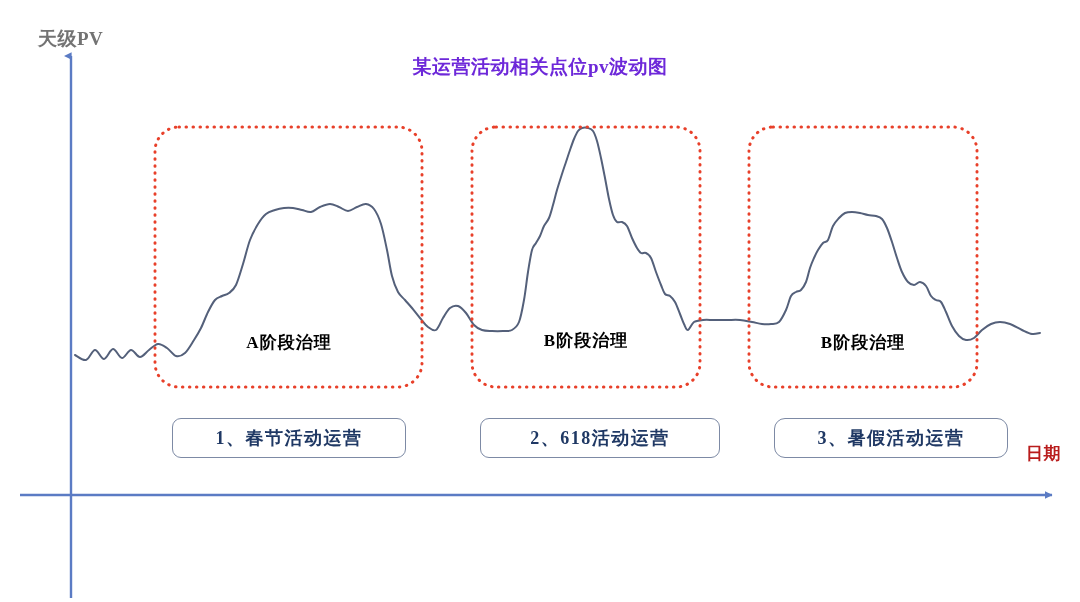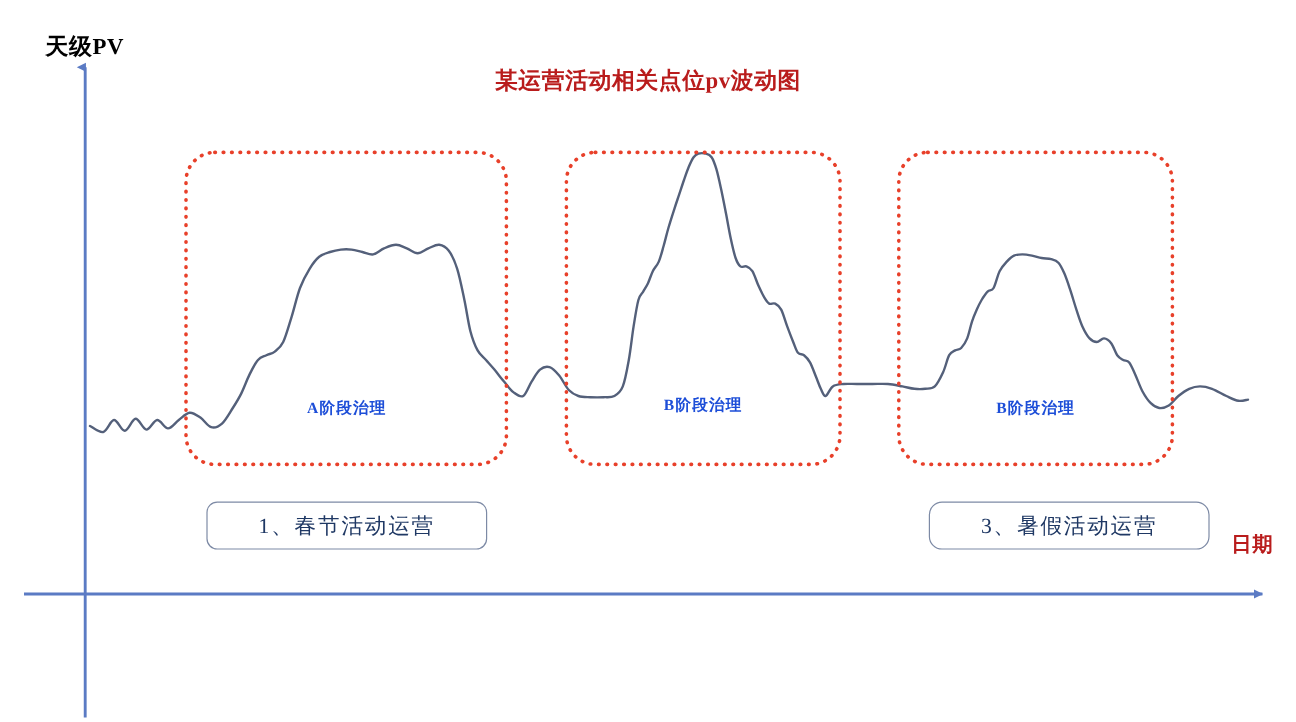--- a/index.html
+++ b/index.html
@@ -27,64 +27,64 @@
   .lbl {
     position: absolute;
     white-space: nowrap;
     font-family: "Liberation Serif", "DejaVu Serif", serif;
   }
   #y-axis-title {
     left: 38px;
     top: 26px;
     font-size: 19px;
     font-weight: bold;
-    color: #000000;
+    color: #737373;
     letter-spacing: 0.5px;
   }
   #x-axis-title {
     left: 1026px;
     top: 442px;
     font-size: 17px;
     font-weight: bold;
     color: #b91c1c;
     letter-spacing: 0.5px;
   }
   #chart-title {
     left: 0;
     top: 54px;
     width: 1080px;
     text-align: center;
     font-size: 19px;
     font-weight: bold;
-    color: #b91c1c;
+    color: #6d28d9;
     letter-spacing: 0.5px;
   }
   .phase-label {
-    font-size: 13px;
+    font-size: 17px;
     font-weight: bold;
-    color: #1d4ed8;
+    color: #000000;
     letter-spacing: 1px;
     text-align: center;
     transform: translateX(-50%);
   }
   .campaign-box {
     position: absolute;
     box-sizing: border-box;
     height: 40px;
     border: 1.6px solid #7D8AA5;
     border-radius: 9px;
     background: #ffffff;
     display: flex;
     align-items: center;
     justify-content: center;
     transform: translateX(-50%);
   }
   .campaign-text {
     font-size: 18px;
-    font-weight: normal;
+    font-weight: bold;
     color: #1F3864;
     letter-spacing: 1.5px;
     white-space: nowrap;
   }
 </style>
 </head>
 <body>
 
 <div id="stage">
 
@@ -120,17 +120,20 @@
 
   <div class="lbl" id="chart-title">某运营活动相关点位pv波动图</div>
 
   <div class="lbl phase-label" id="phase-label-a" style="left: 289px; top: 331px;">A阶段治理</div>
   <div class="lbl phase-label" id="phase-label-b" style="left: 586px; top: 329px;">B阶段治理</div>
   <div class="lbl phase-label" id="phase-label-c" style="left: 863px; top: 331px;">B阶段治理</div>
 
   <div class="campaign-box" id="campaign-box-0" style="left: 289px; top: 418px; width: 234px;">
     <span class="campaign-text">1、春节活动运营</span>
   </div>
+  <div class="campaign-box" id="campaign-box-1" style="left: 600px; top: 418px; width: 240px;">
+    <span class="campaign-text">2、618活动运营</span>
+  </div>
   <div class="campaign-box" id="campaign-box-2" style="left: 891px; top: 418px; width: 234px; border-radius: 11px;">
     <span class="campaign-text">3、暑假活动运营</span>
   </div>
 
 </div>
 
 </body></html>

